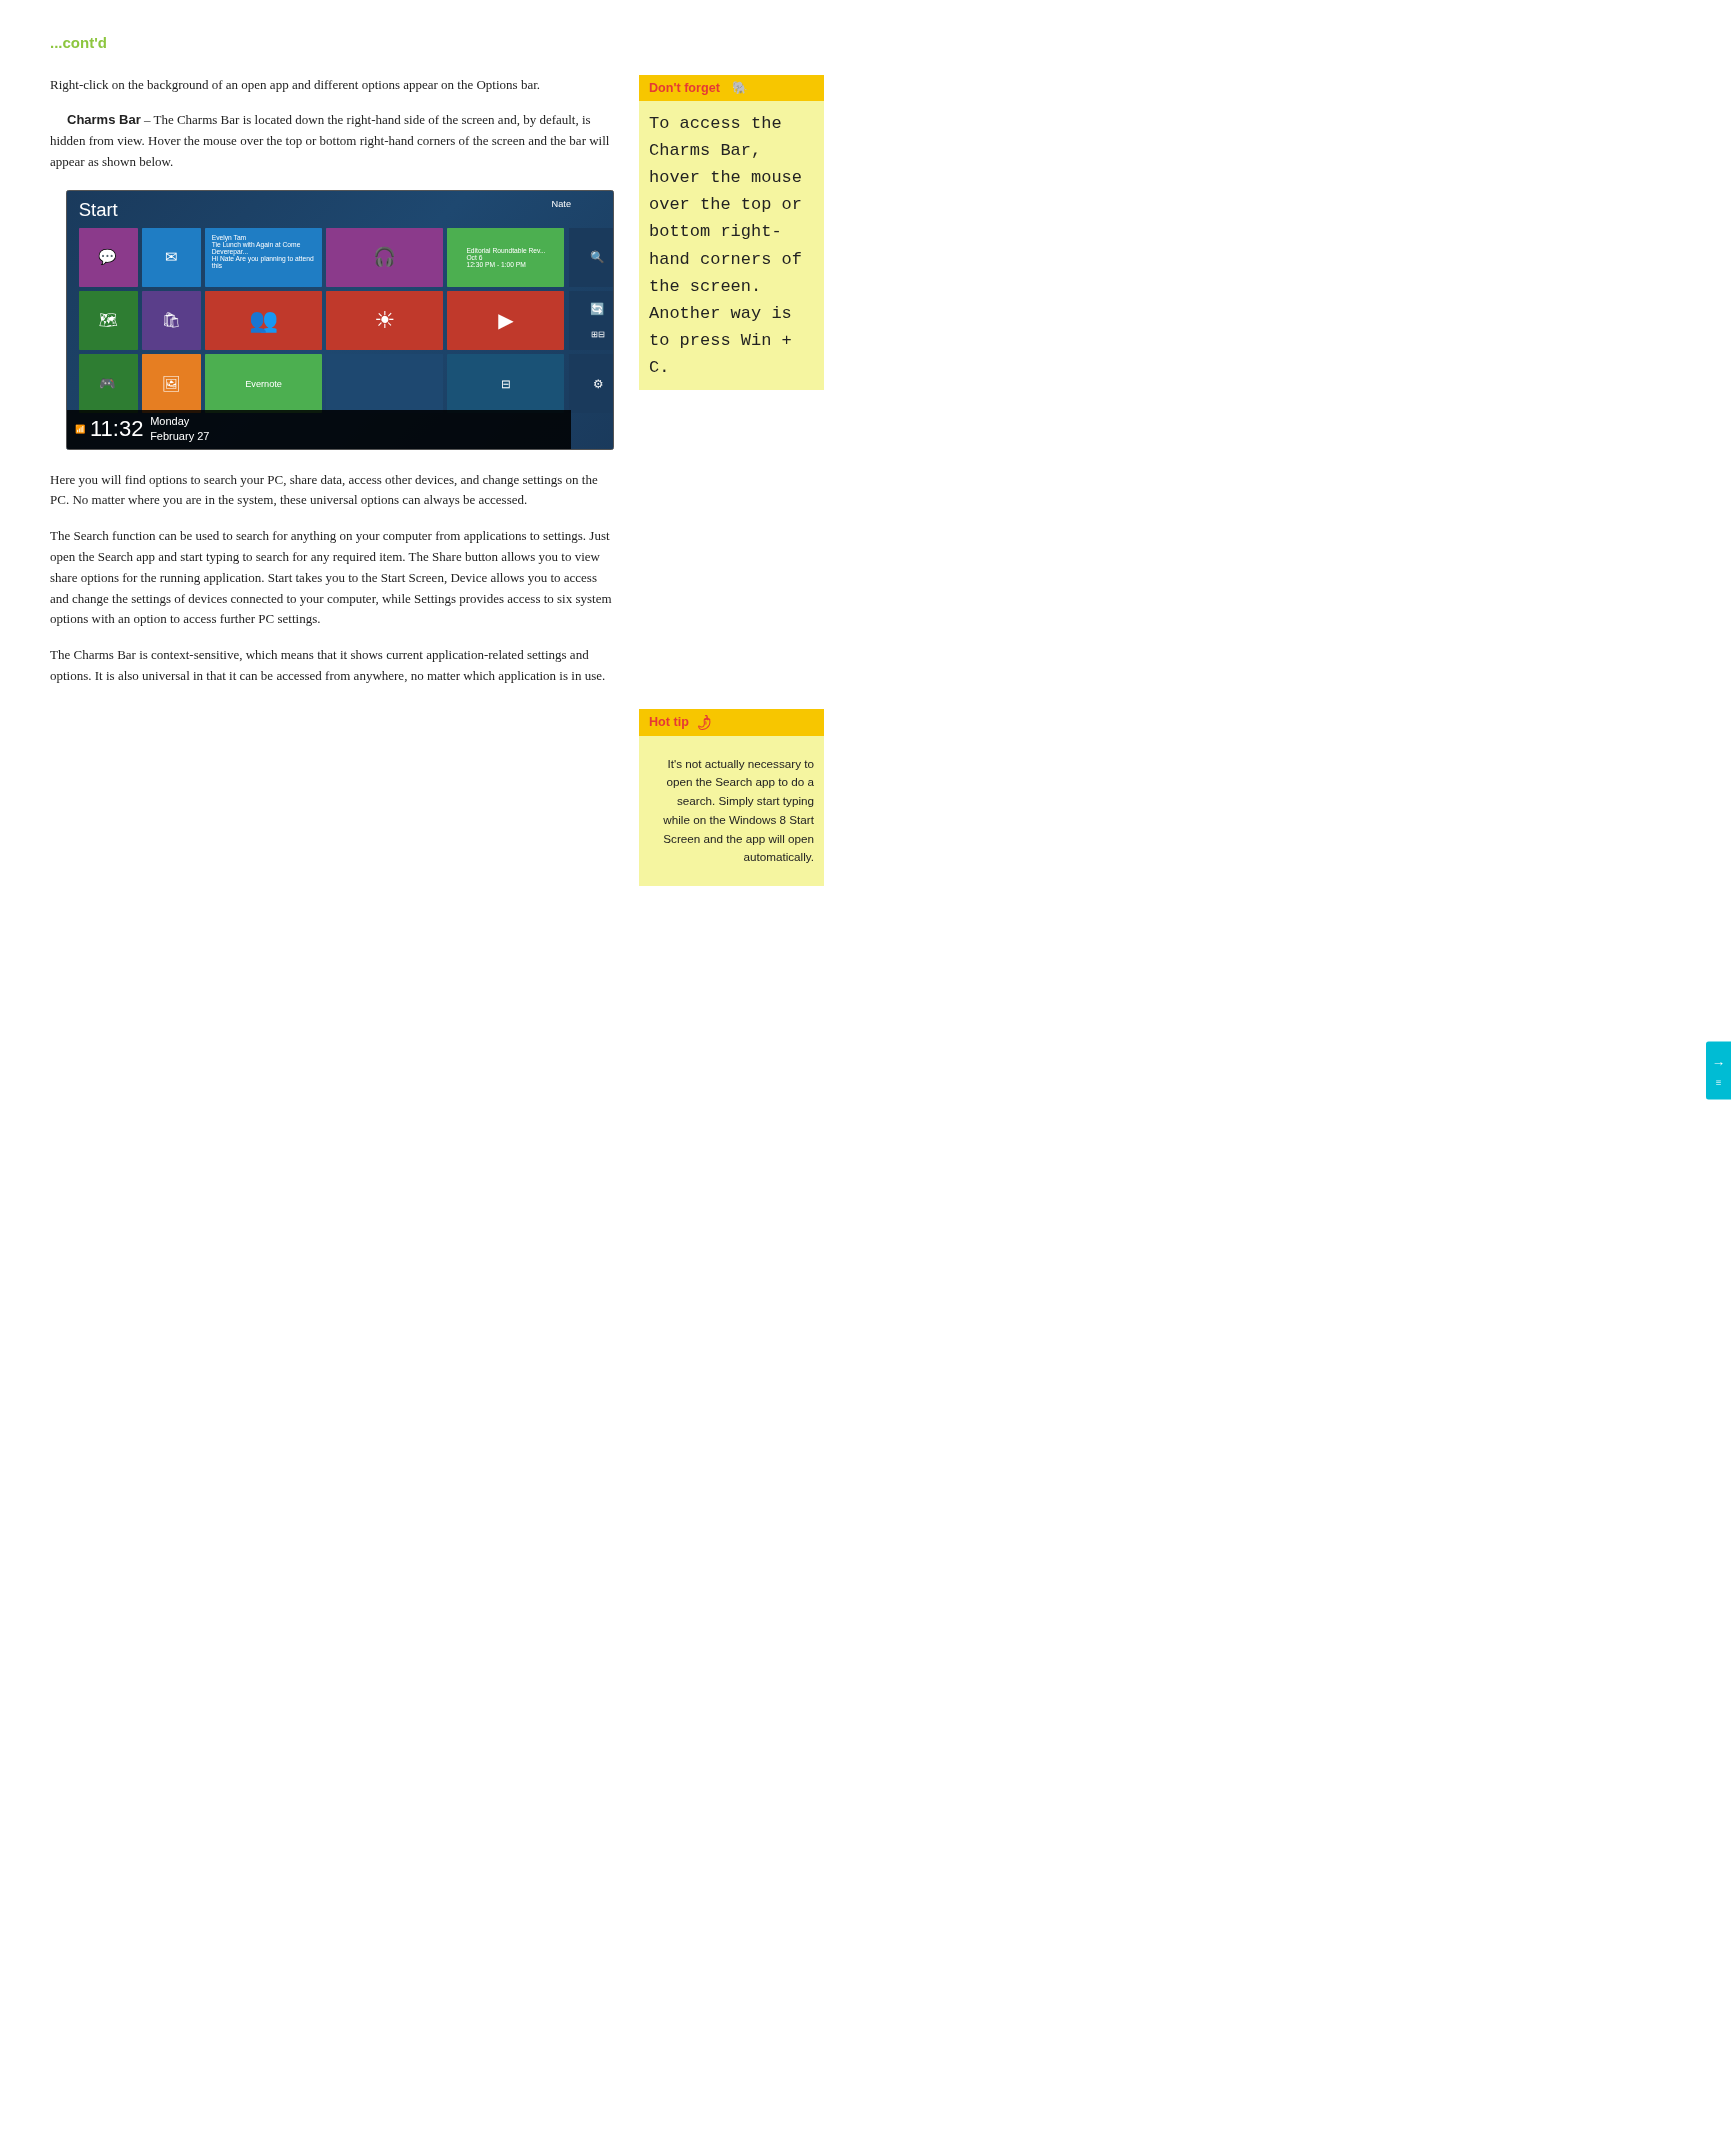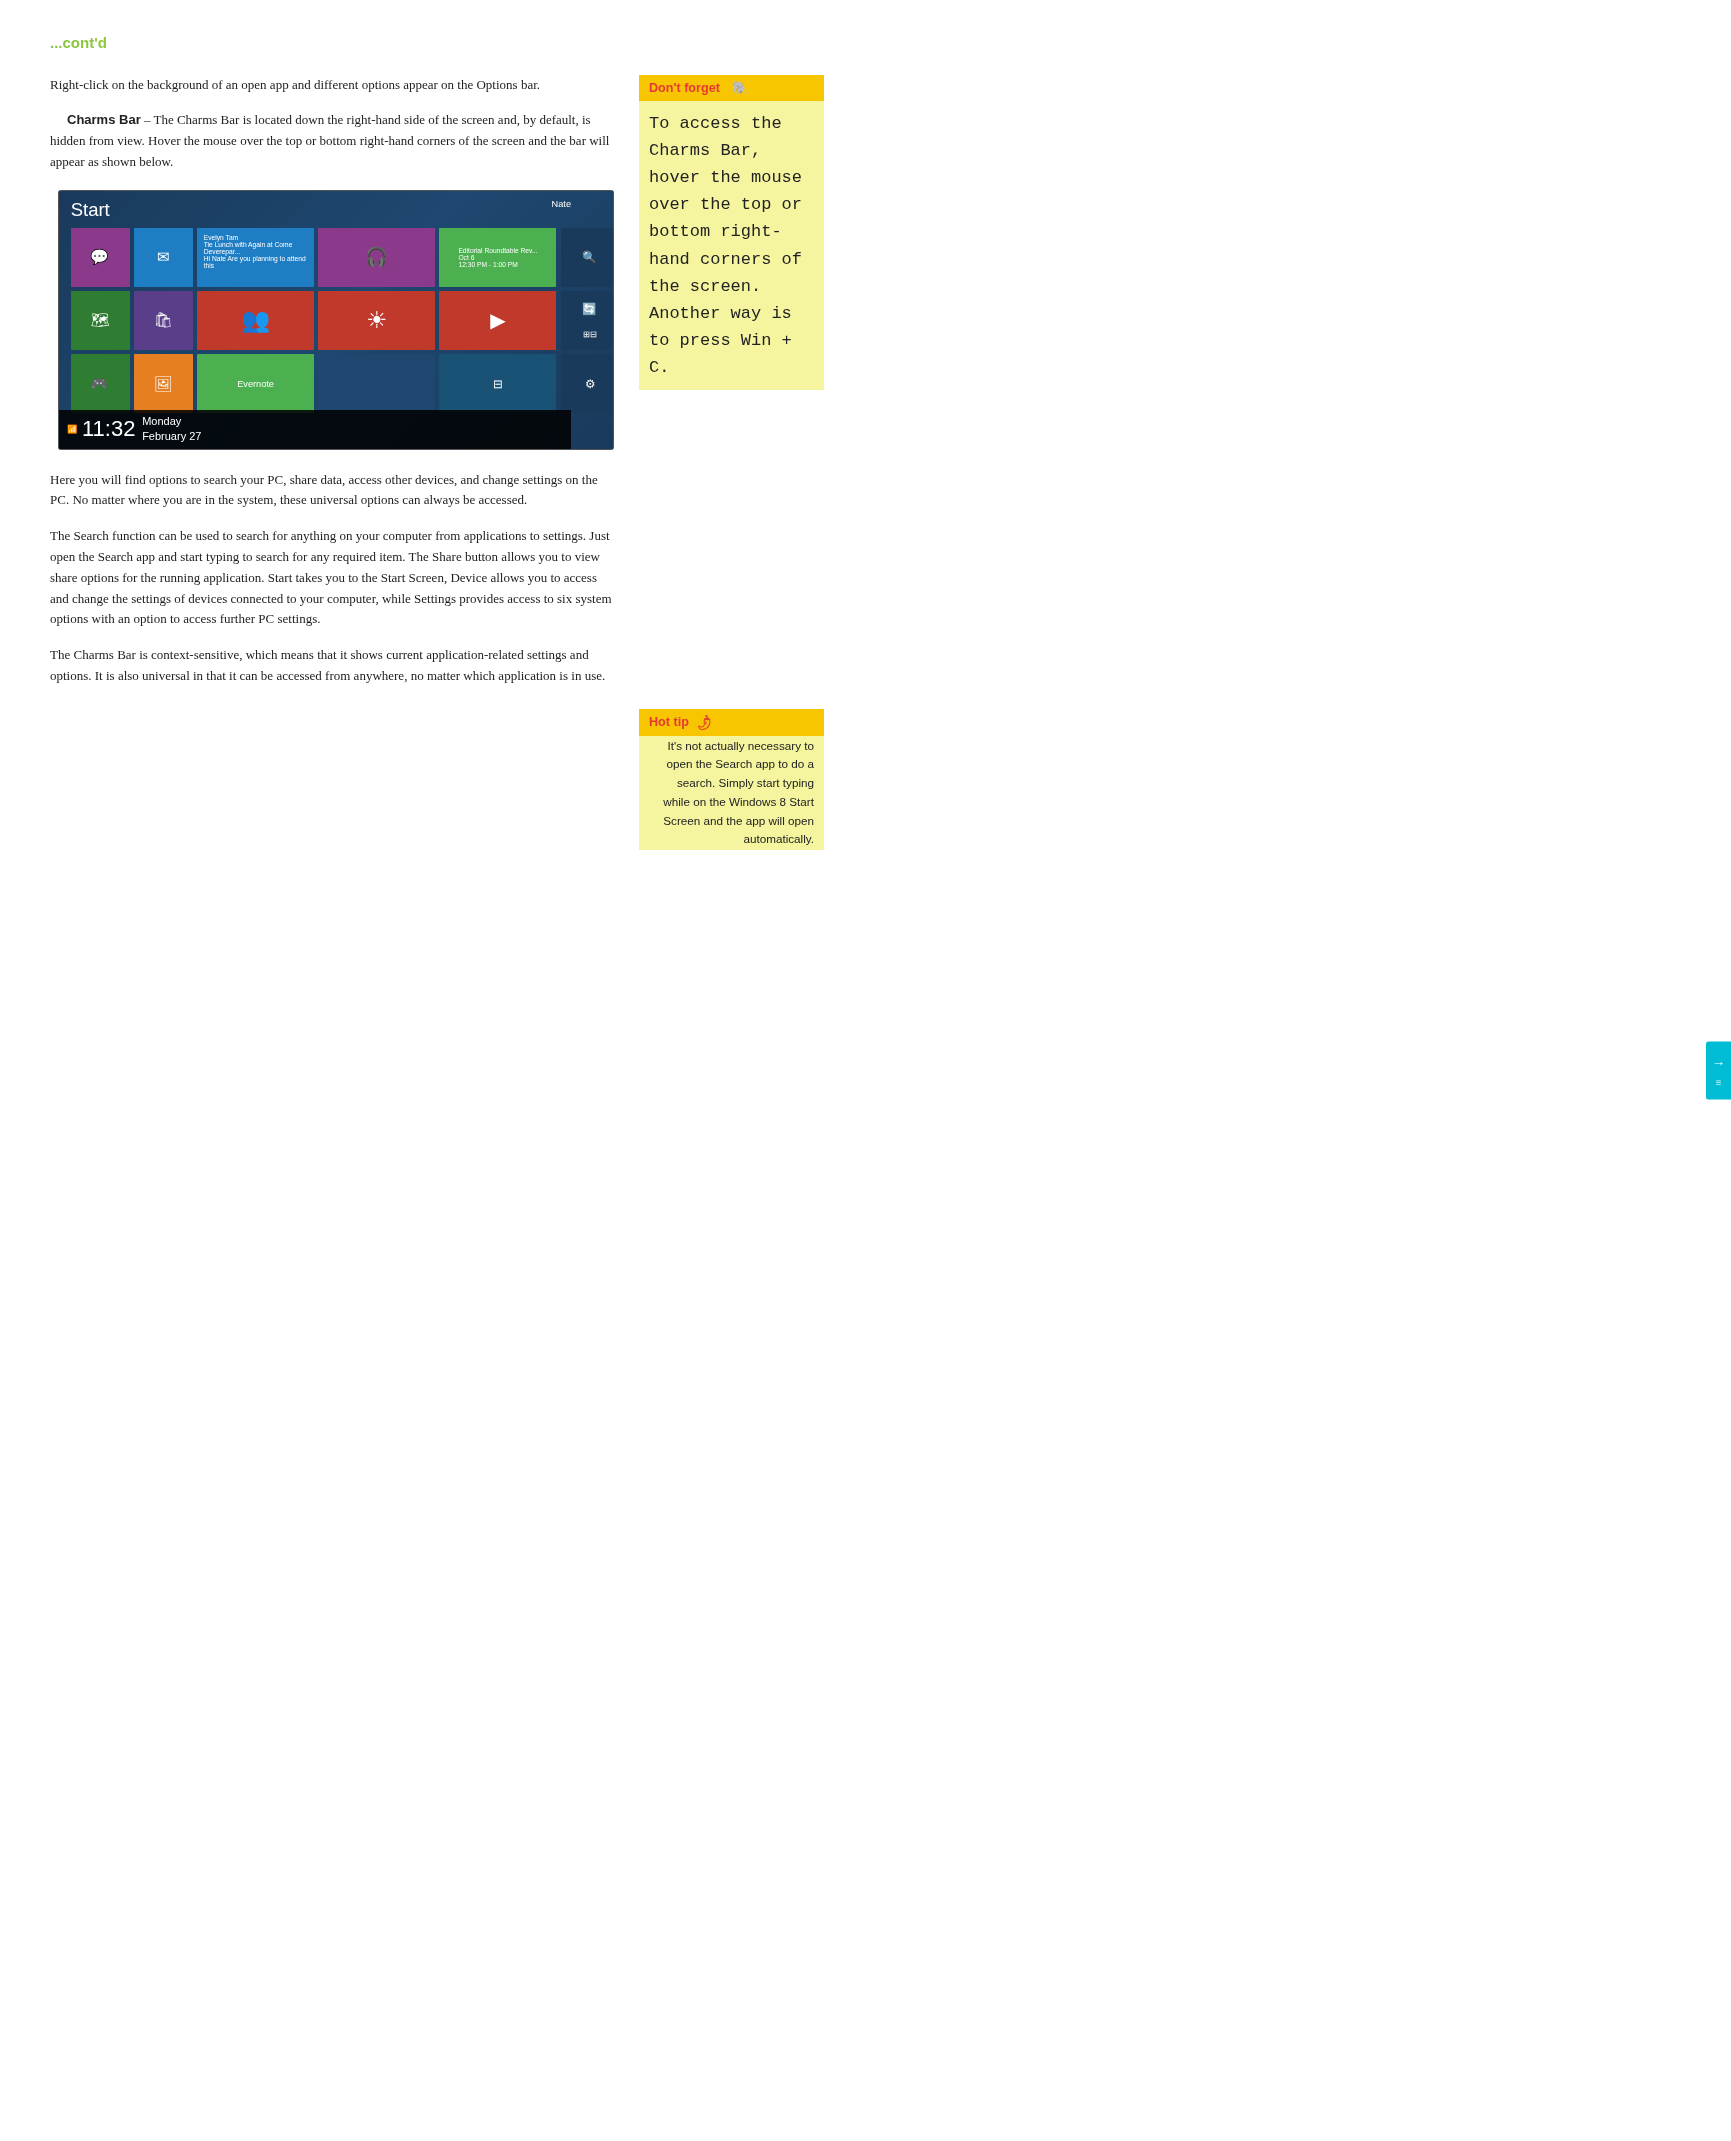--- a/index.html
+++ b/index.html
@@ -48,21 +48,21 @@
     .body-text strong {
       font-weight: bold;
       font-family: Arial, sans-serif;
       margin-left: 17px;
     }
 
     .screenshot-container {
       border: 1.7px solid #555;
       border-radius: 2.5px;
       overflow: hidden;
-      margin: 17px 0 20px 8px;
+      margin: 17px 0 20px 16px;
       background: #1a3a5c;
       height: 260px;
       position: relative;
     }
 
     
     .win8-screen {
       width: 100%;
       height: 100%;
       background: linear-gradient(135deg, #1a3a5c 0%, #1e4870 50%, #1a3a5c 100%);
@@ -206,21 +206,21 @@
     }
 
     .chili-icon {
       font-size: 18.5px;
       transform: rotate(-20deg);
       display: inline-block;
     }
 
     .box-content-hot-tip {
       background: #f5f5a0;
-      padding: 1px 10px;
+      padding: 19px 10px;
       font-size: 11.7px;
       line-height: 1.6;
       font-family: Arial, sans-serif;
       color: #222;
     }
 
     
     .right-tab {
       position: fixed;
       right: 0;

